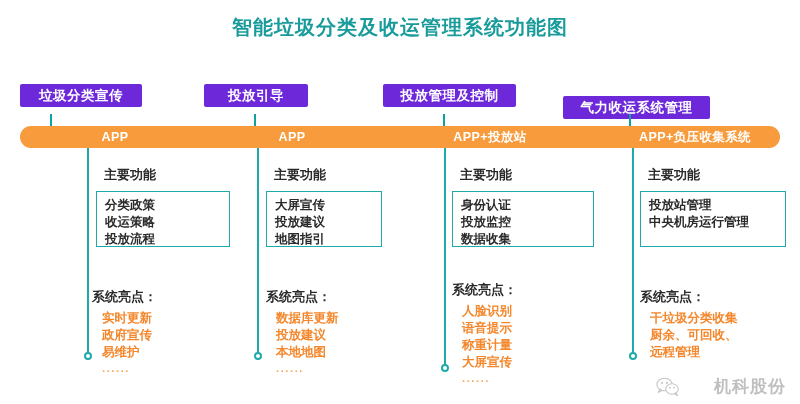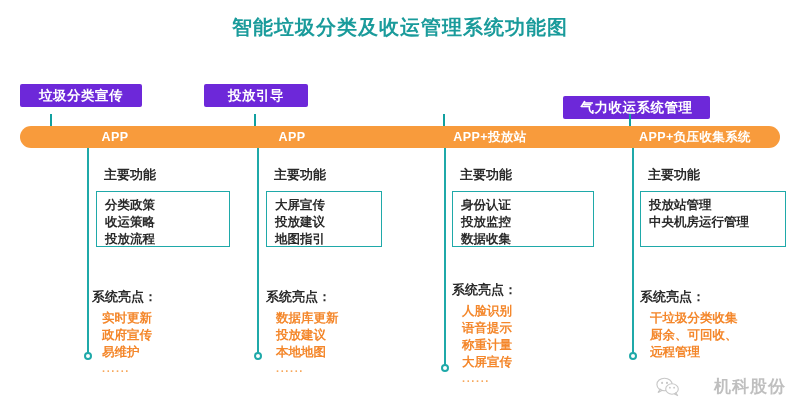--- a/index.html
+++ b/index.html
@@ -120,20 +120,21 @@
 <div id="canvas">
 
   <div class="title">智能垃圾分类及收运管理系统功能图</div>
 
   <div class="hdr-box" style="left:20px;top:84px;width:122px;">垃圾分类宣传</div>
   <div class="hdr-stub" style="left:50px;top:114px;height:14px;"></div>
 
   <div class="hdr-box" style="left:204px;top:84px;width:104px;">投放引导</div>
   <div class="hdr-stub" style="left:254px;top:114px;height:14px;"></div>
 
+  <div class="hdr-box" style="left:383px;top:84px;width:133px;">投放管理及控制</div>
   <div class="hdr-stub" style="left:443px;top:114px;height:14px;"></div>
 
   <div class="hdr-box" style="left:563px;top:96px;width:147px;">气力收运系统管理</div>
   <div class="hdr-stub" style="left:629px;top:114px;height:14px;"></div>
 
   <div class="orange-bar"></div>
   <div class="bar-label" style="left:55px;width:120px;">APP</div>
   <div class="bar-label" style="left:232px;width:120px;">APP</div>
   <div class="bar-label" style="left:420px;width:140px;">APP+投放站</div>
   <div class="bar-label" style="left:610px;width:170px;">APP+负压收集系统</div>

